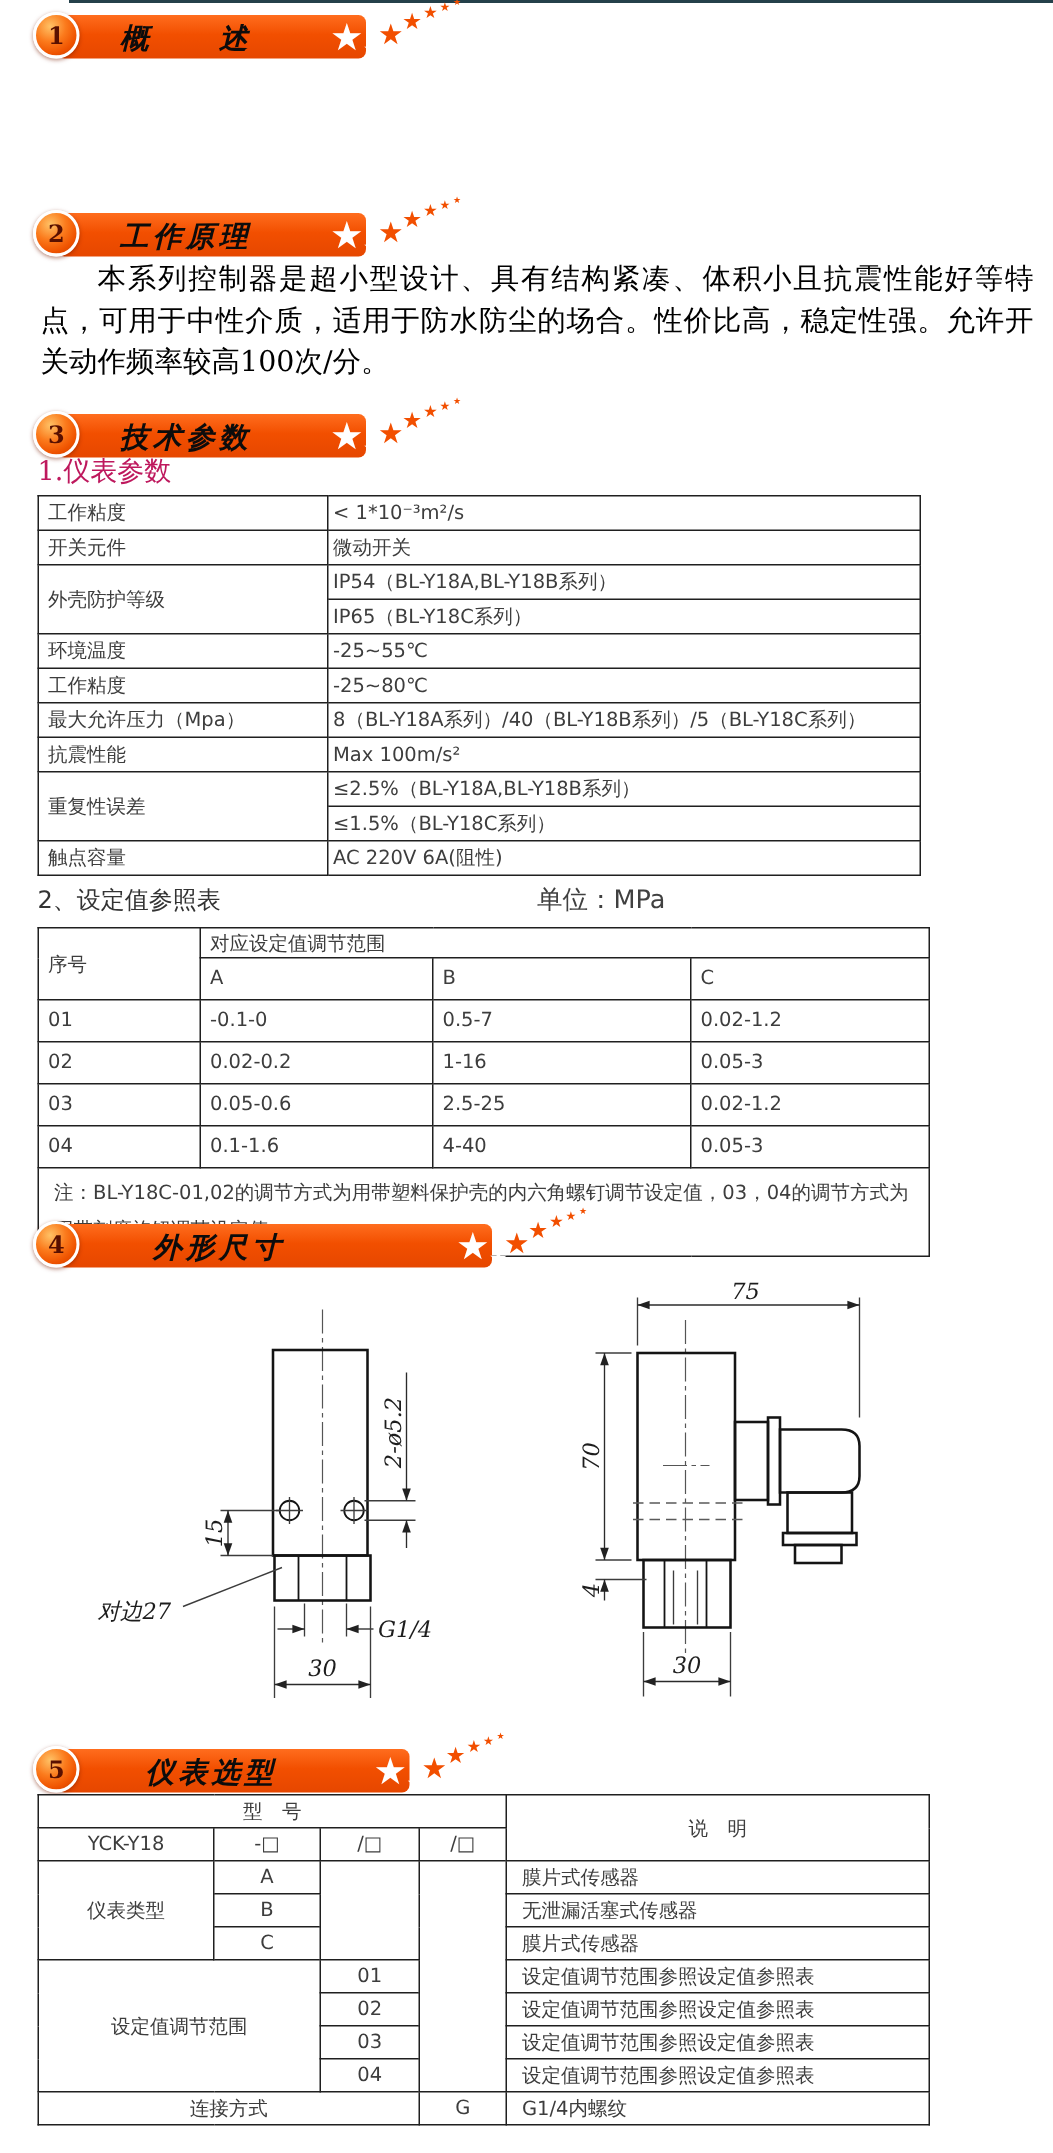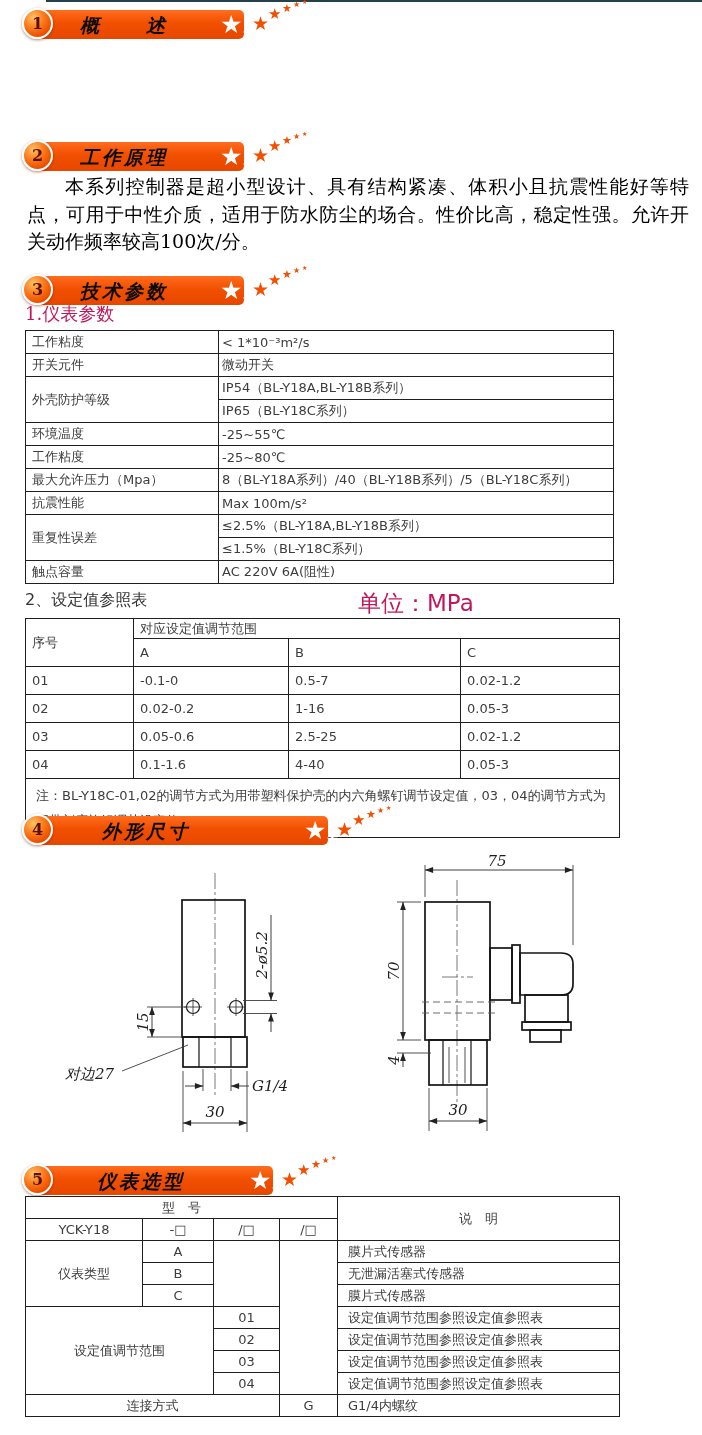--- a/index.html
+++ b/index.html
@@ -26,21 +26,21 @@
   .sD{left:50px;top:3px;font-size:15px;color:#f24f00;}
   .sE{left:64px;top:-1px;font-size:11px;color:#f24f00;}
   .sF{left:75px;top:-3px;font-size:8px;color:#f24f00;}
   .sG{left:84px;top:-5px;font-size:6px;color:#f24f00;}
 
   
   .para{position:absolute;left:27px;width:662px;margin:0;font-family:"DejaVu Serif",serif;
         font-size:19px;line-height:27.5px;color:#000;text-indent:2em;text-align:justify;}
   .cap1{position:absolute;left:25px;top:302px;font-family:"DejaVu Serif",serif;font-size:18px;color:#be185d;}
   .cap2{position:absolute;left:25px;top:590px;font-size:16px;color:#333;}
-  .unit{position:absolute;left:358px;top:588px;font-size:23px;color:#be185d;}
+  .unit{position:absolute;left:358px;top:588px;font-size:17px;color:#404040;}
 
   
   table{border-collapse:collapse;table-layout:fixed;position:absolute;background:#fff;
         font-size:13px;color:#3d3d3d;}
   td{border:1px solid #1f1f1f;padding:0 6px;height:22px;overflow:hidden;white-space:nowrap;}
   .t1{left:25px;top:330px;width:588px;}
   .t1 .lab{text-align:left;padding-right:9px;}
   .t1 .val{text-align:left;padding-left:3px;}
   .t2{left:25px;top:618px;width:594px;}
   .t2 td{text-align:left;height:27px;}

